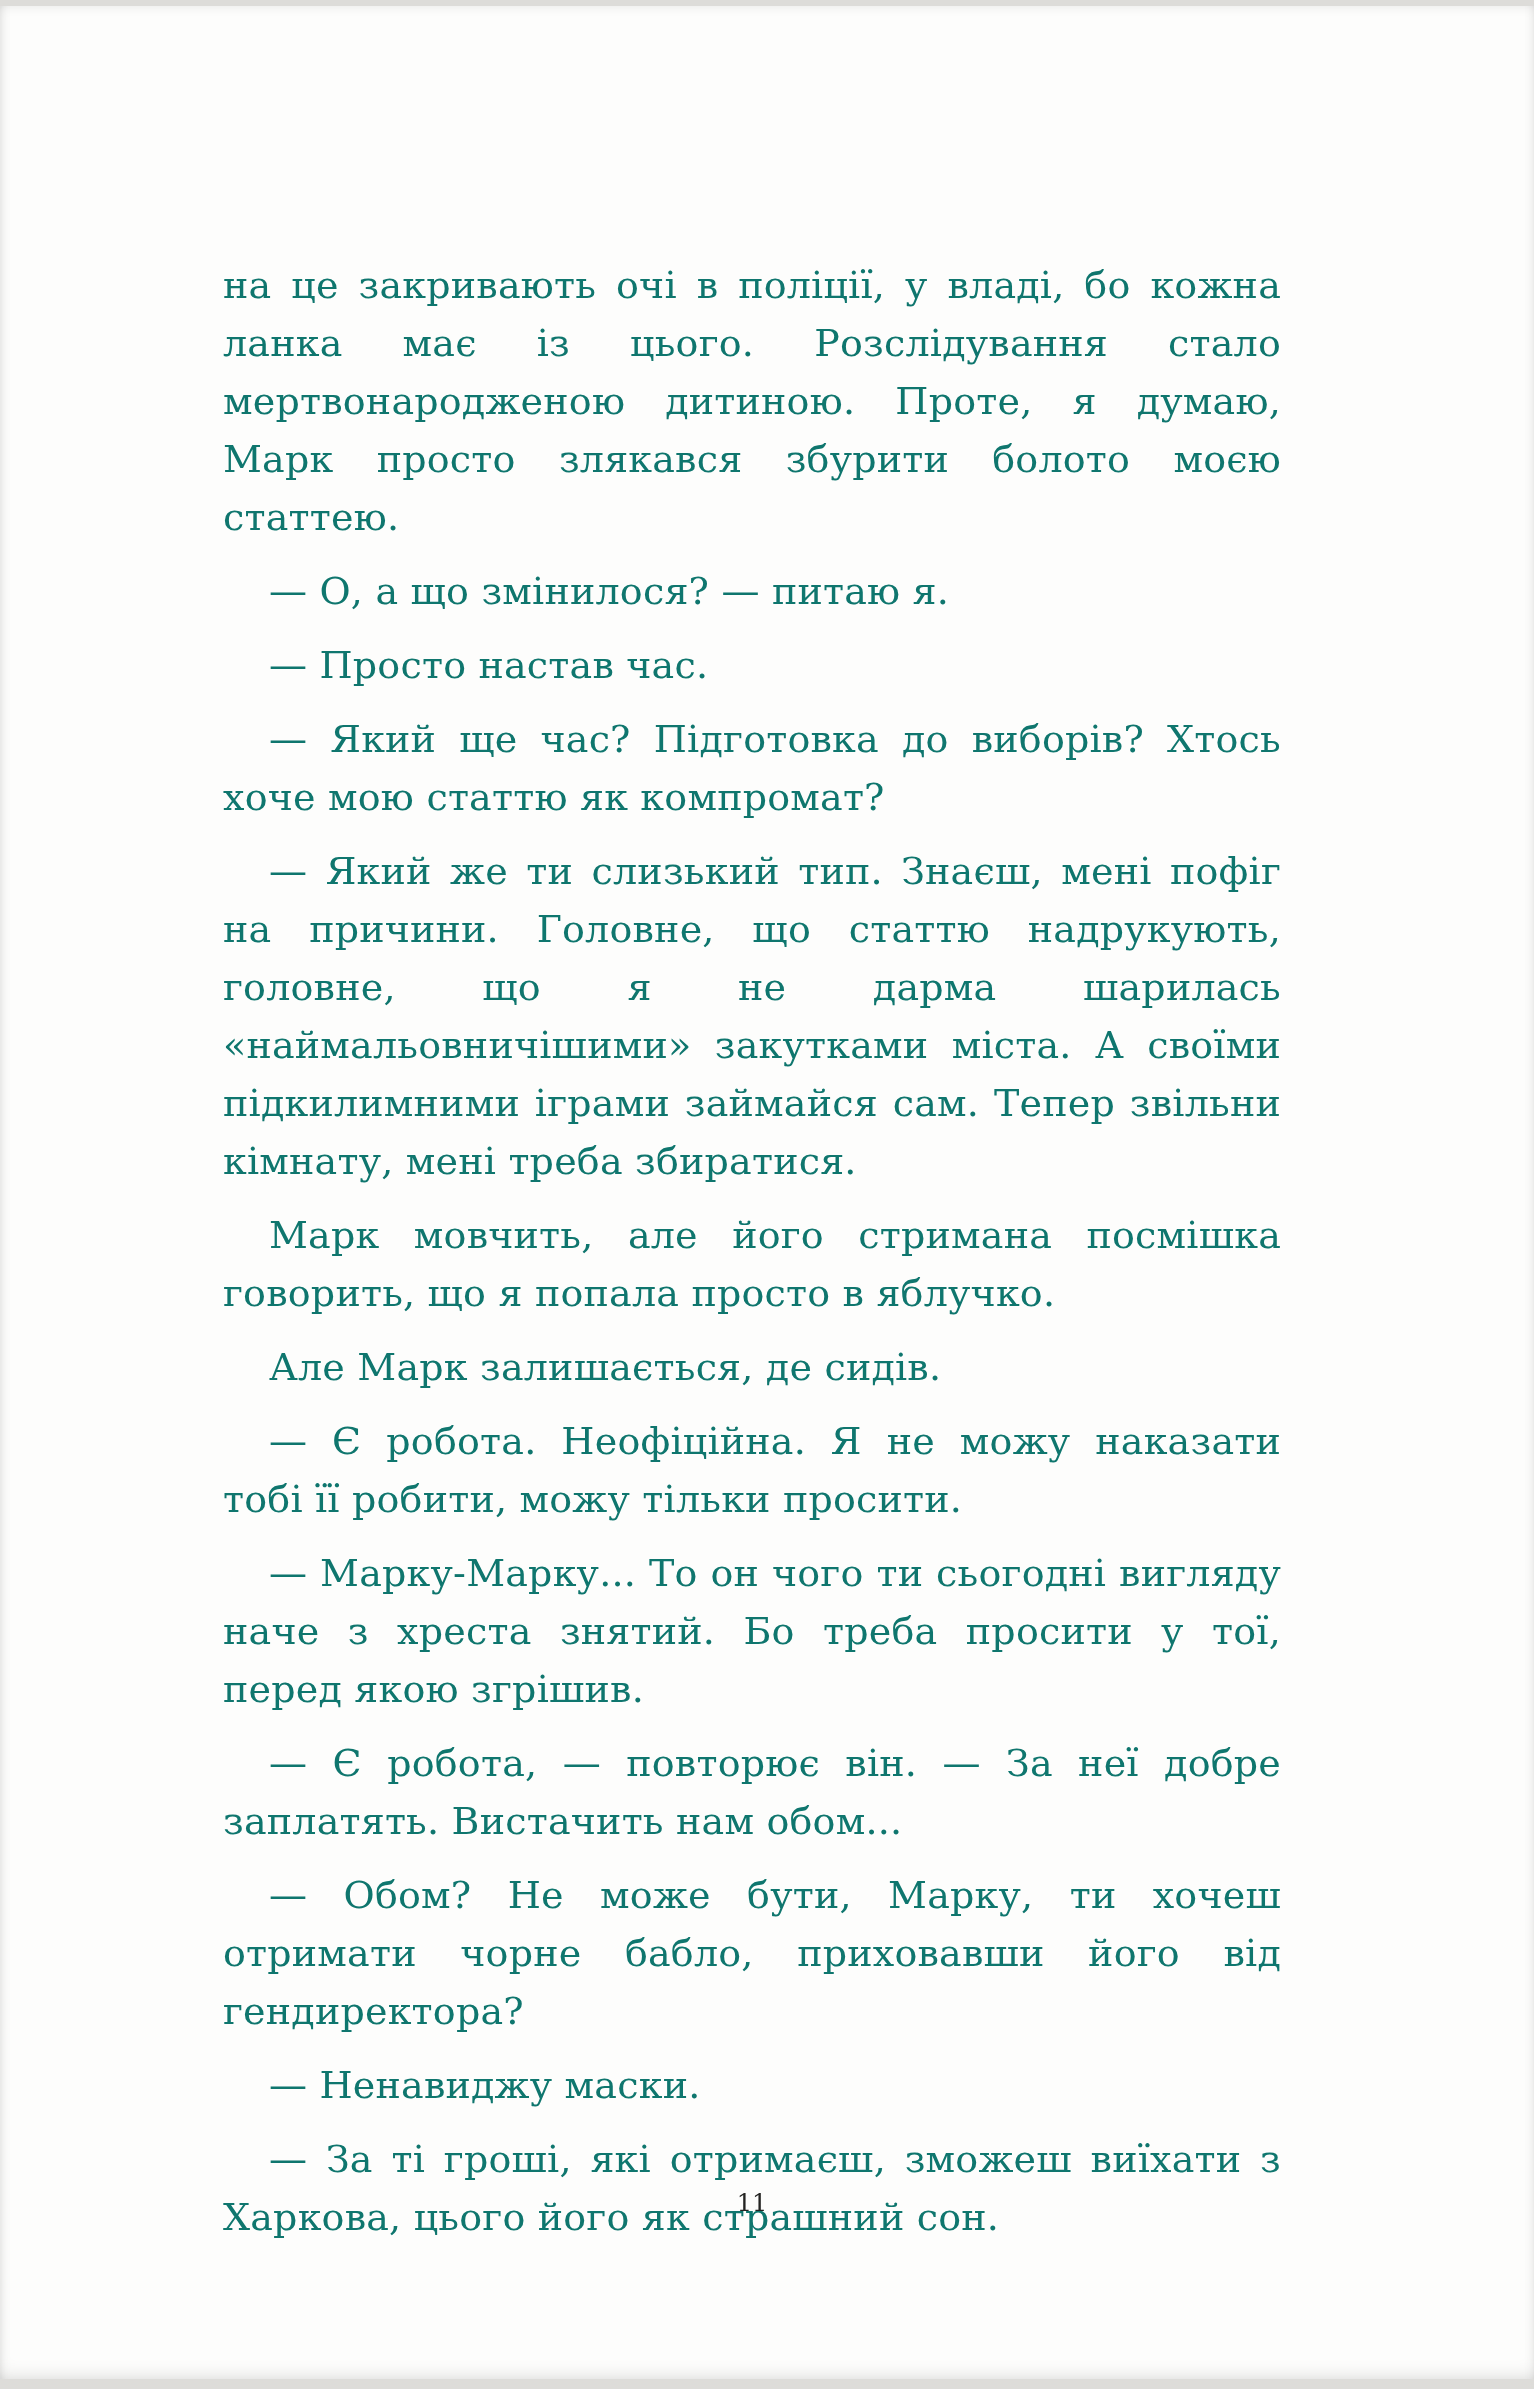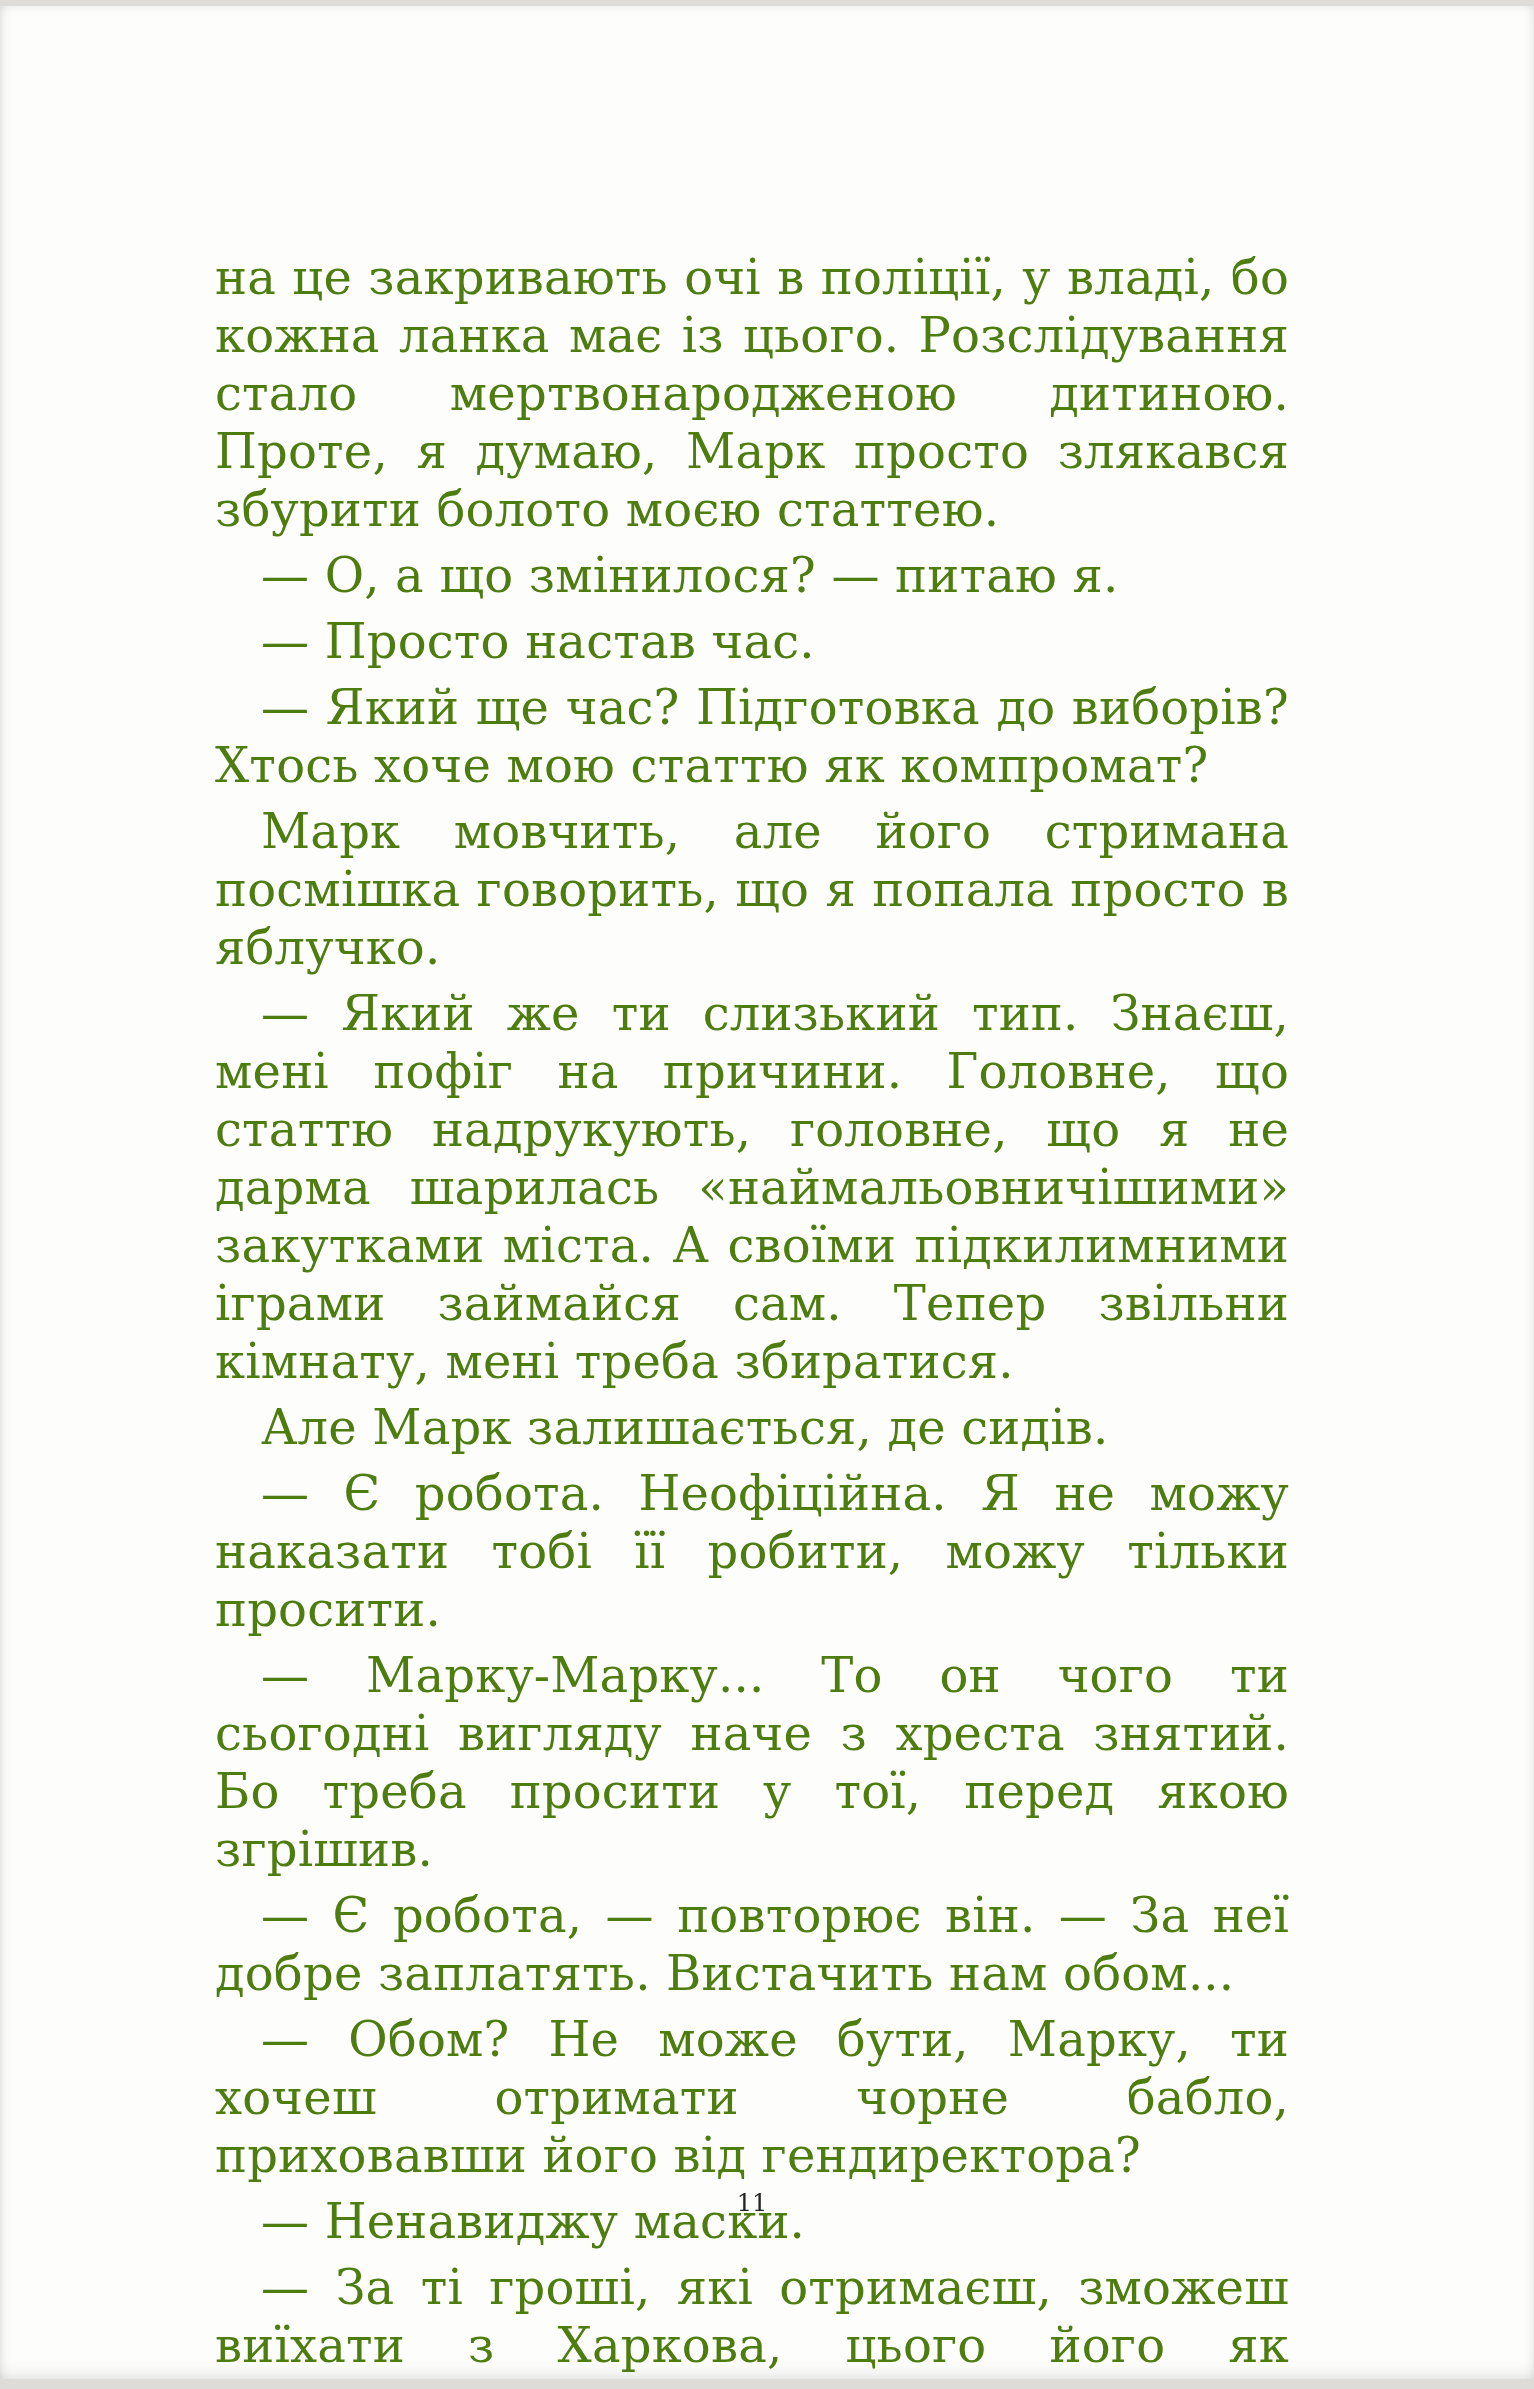--- a/index.html
+++ b/index.html
@@ -35,25 +35,25 @@
   .edge-top { top: 0; height: 6.4px; }
   .edge-bottom { bottom: 0; height: 9.6px; }
 
   .text-column {
     position: absolute;
     left: 207px;
     top: 240px;
     width: 1090px;
   }
   .text-column p {
-    margin: 8px;
+    margin: 16px;
     padding: 0;
-    font-size: 48px;
+    font-size: 38px;
     line-height: 58px;
-    color: #4d7c0f;
+    color: #0f766e;
     text-align: justify;
     letter-spacing: 0.2px;
     hyphens: auto;
     -webkit-hyphens: auto;
   }
   .text-column p.indent {
     text-indent: 46px;
   }
   .page-number {
     position: absolute;
@@ -70,22 +70,22 @@
 <body>
 
 <div class="page">
   <div class="edge-top"></div>
 
   <div class="text-column">
     <p>на це закривають очі в поліції, у владі, бо кожна ланка має із цього. Розслідування стало мертвонародженою дитиною. Проте, я думаю, Марк просто злякався збурити болото моєю статтею.</p>
     <p class="indent">— О, а що змінилося? — питаю я.</p>
     <p class="indent">— Просто настав час.</p>
     <p class="indent">— Який ще час? Підготовка до виборів? Хтось хоче мою статтю як компромат?</p>
+    <p class="indent">— Який же ти слизький тип. Знаєш, мені пофіг на причини. Головне, що статтю надрукують, головне, що я не дарма шарилась «наймальовничішими» закутками міста. А своїми підкилимними іграми займайся сам. Тепер звільни кімнату, мені треба збиратися.</p>
     <p class="indent">Марк мовчить, але його стримана посмішка говорить, що я попала просто в яблучко.</p>
-    <p class="indent">— Який же ти слизький тип. Знаєш, мені пофіг на причини. Головне, що статтю надрукують, головне, що я не дарма шарилась «наймальовничішими» закутками міста. А своїми підкилимними іграми займайся сам. Тепер звільни кімнату, мені треба збиратися.</p>
     <p class="indent">Але Марк залишається, де сидів.</p>
     <p class="indent">— Є робота. Неофіційна. Я не можу наказати тобі її робити, можу тільки просити.</p>
     <p class="indent">— Марку-Марку... То он чого ти сьогодні вигляду наче з хреста знятий. Бо треба просити у тої, перед якою згрішив.</p>
     <p class="indent">— Є робота, — повторює він. — За неї добре заплатять. Вистачить нам обом...</p>
     <p class="indent">— Обом? Не може бути, Марку, ти хочеш отримати чорне бабло, приховавши його від гендиректора?</p>
     <p class="indent">— Ненавиджу маски.</p>
     <p class="indent">— За ті гроші, які отримаєш, зможеш виїхати з Харкова, цього його як страшний сон.</p>
   </div>
 
   <div class="page-number">11</div>

